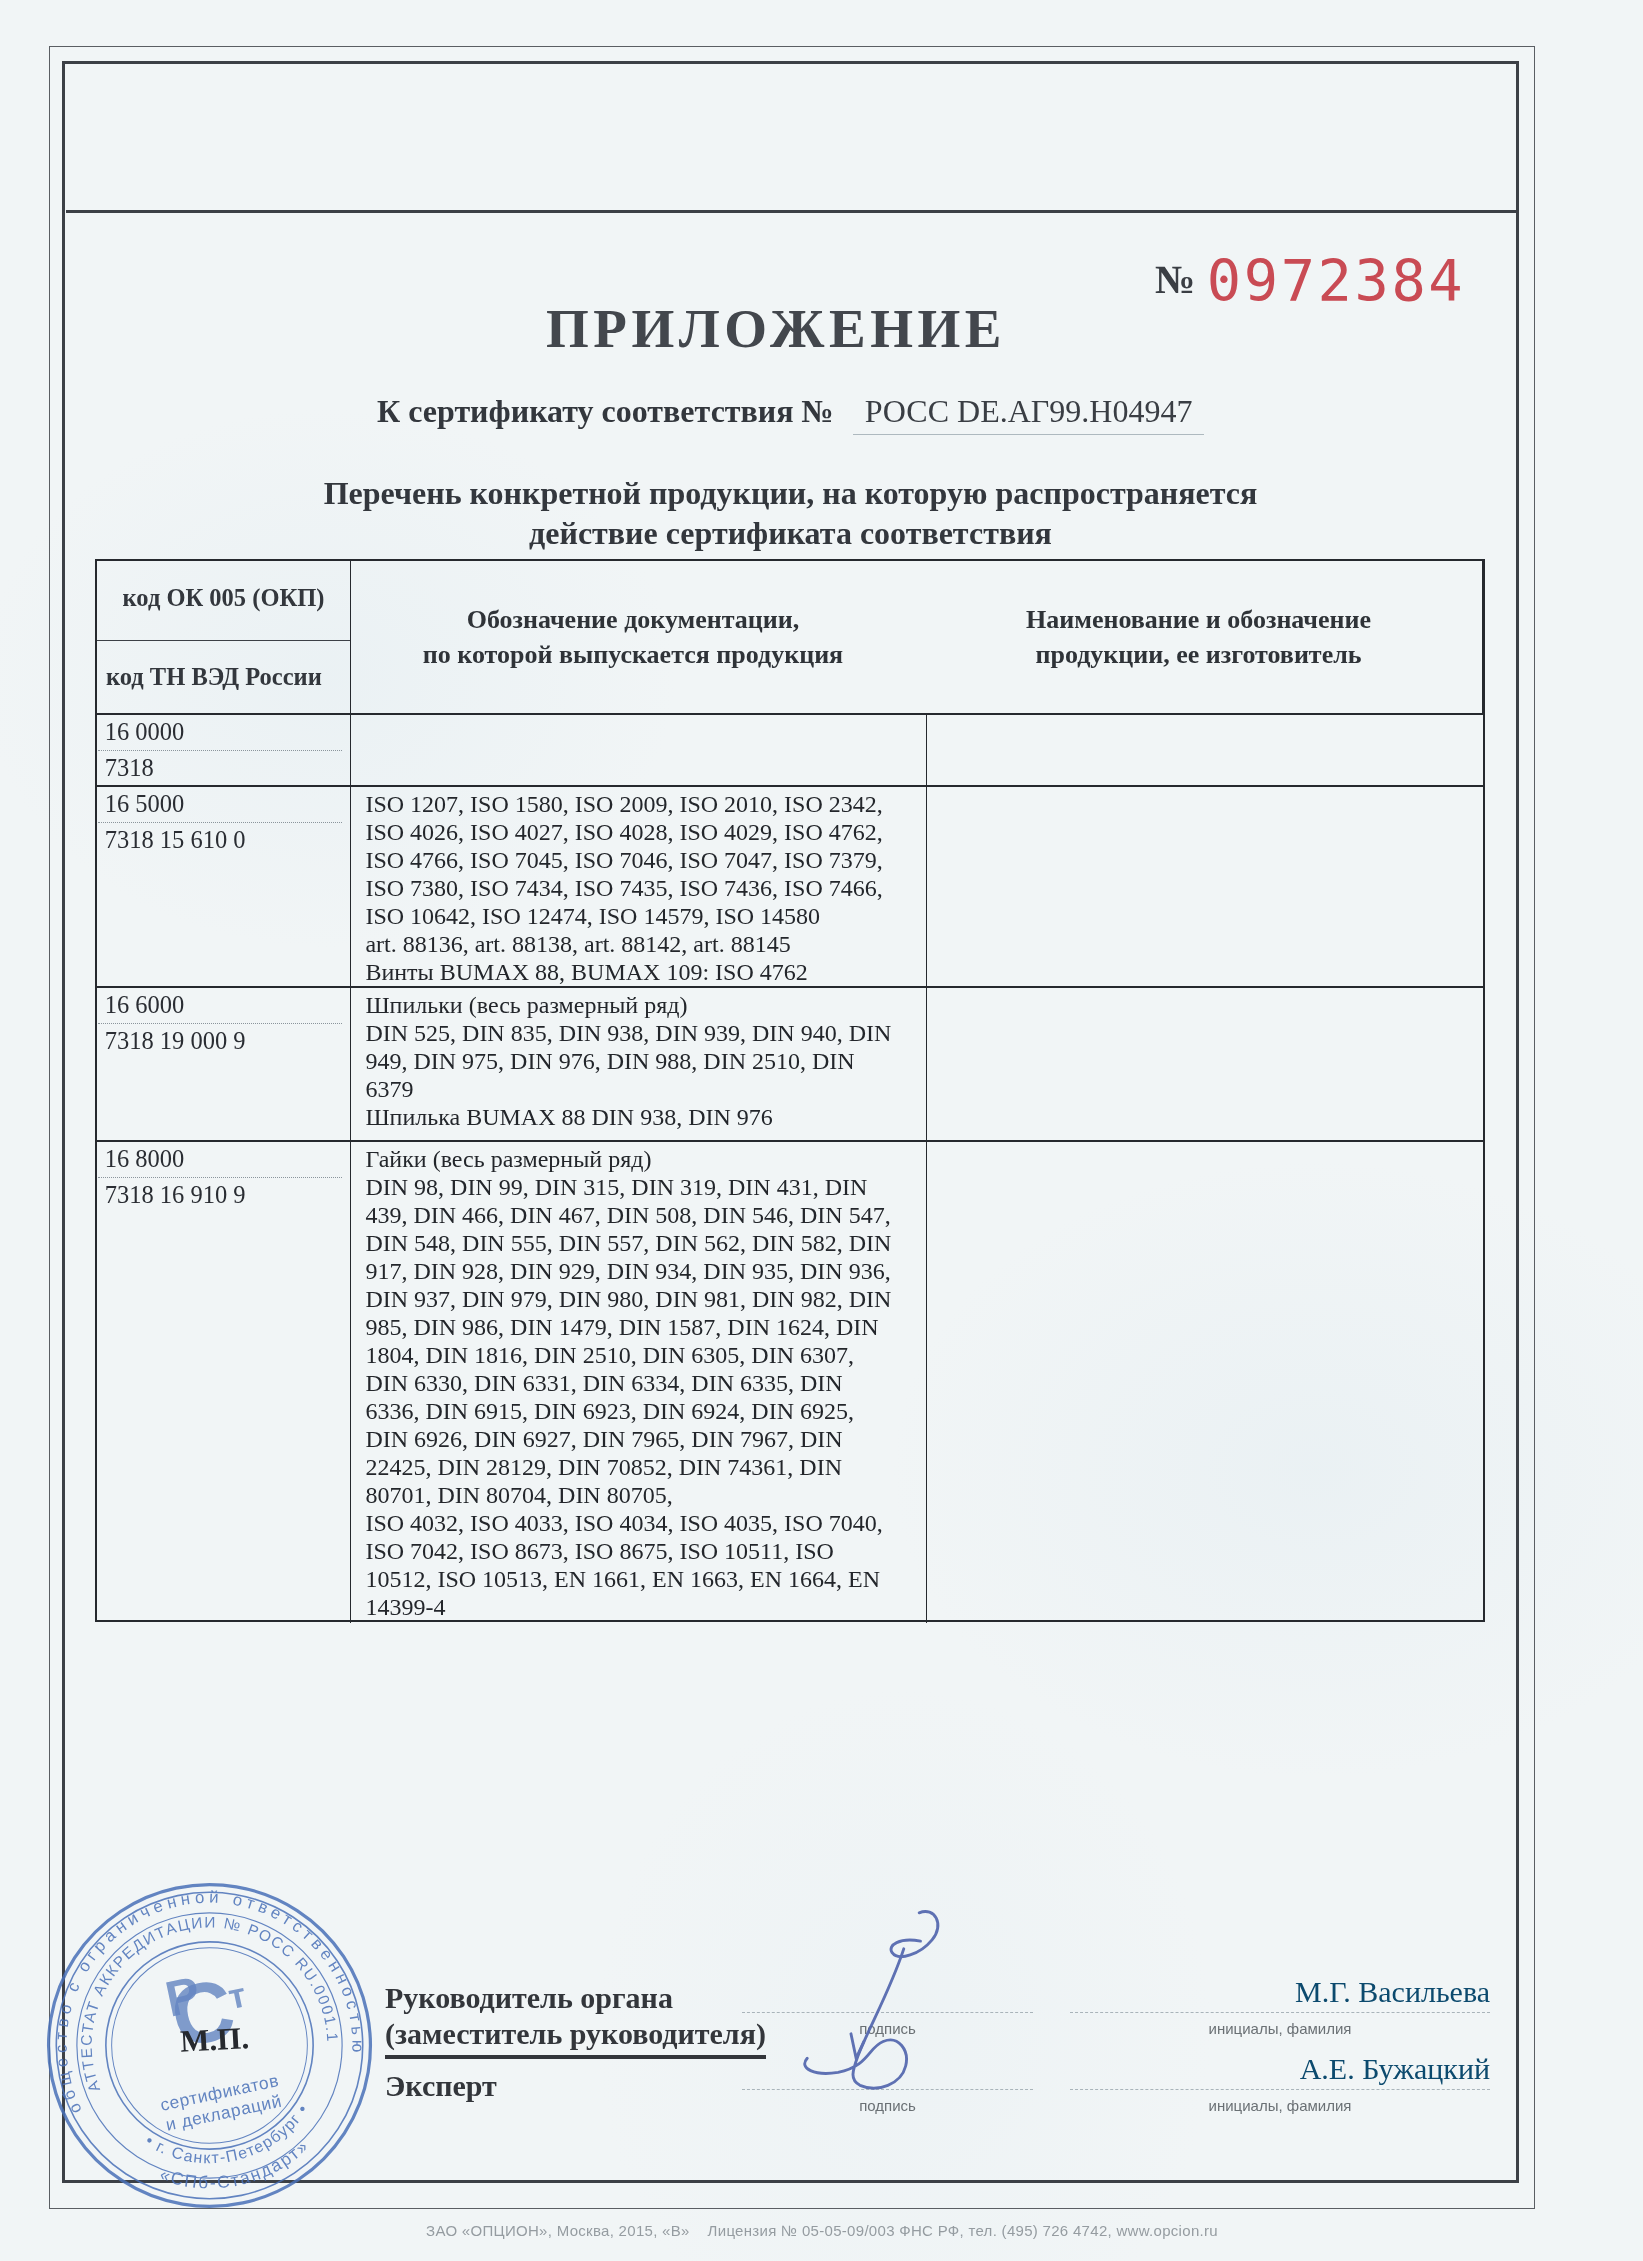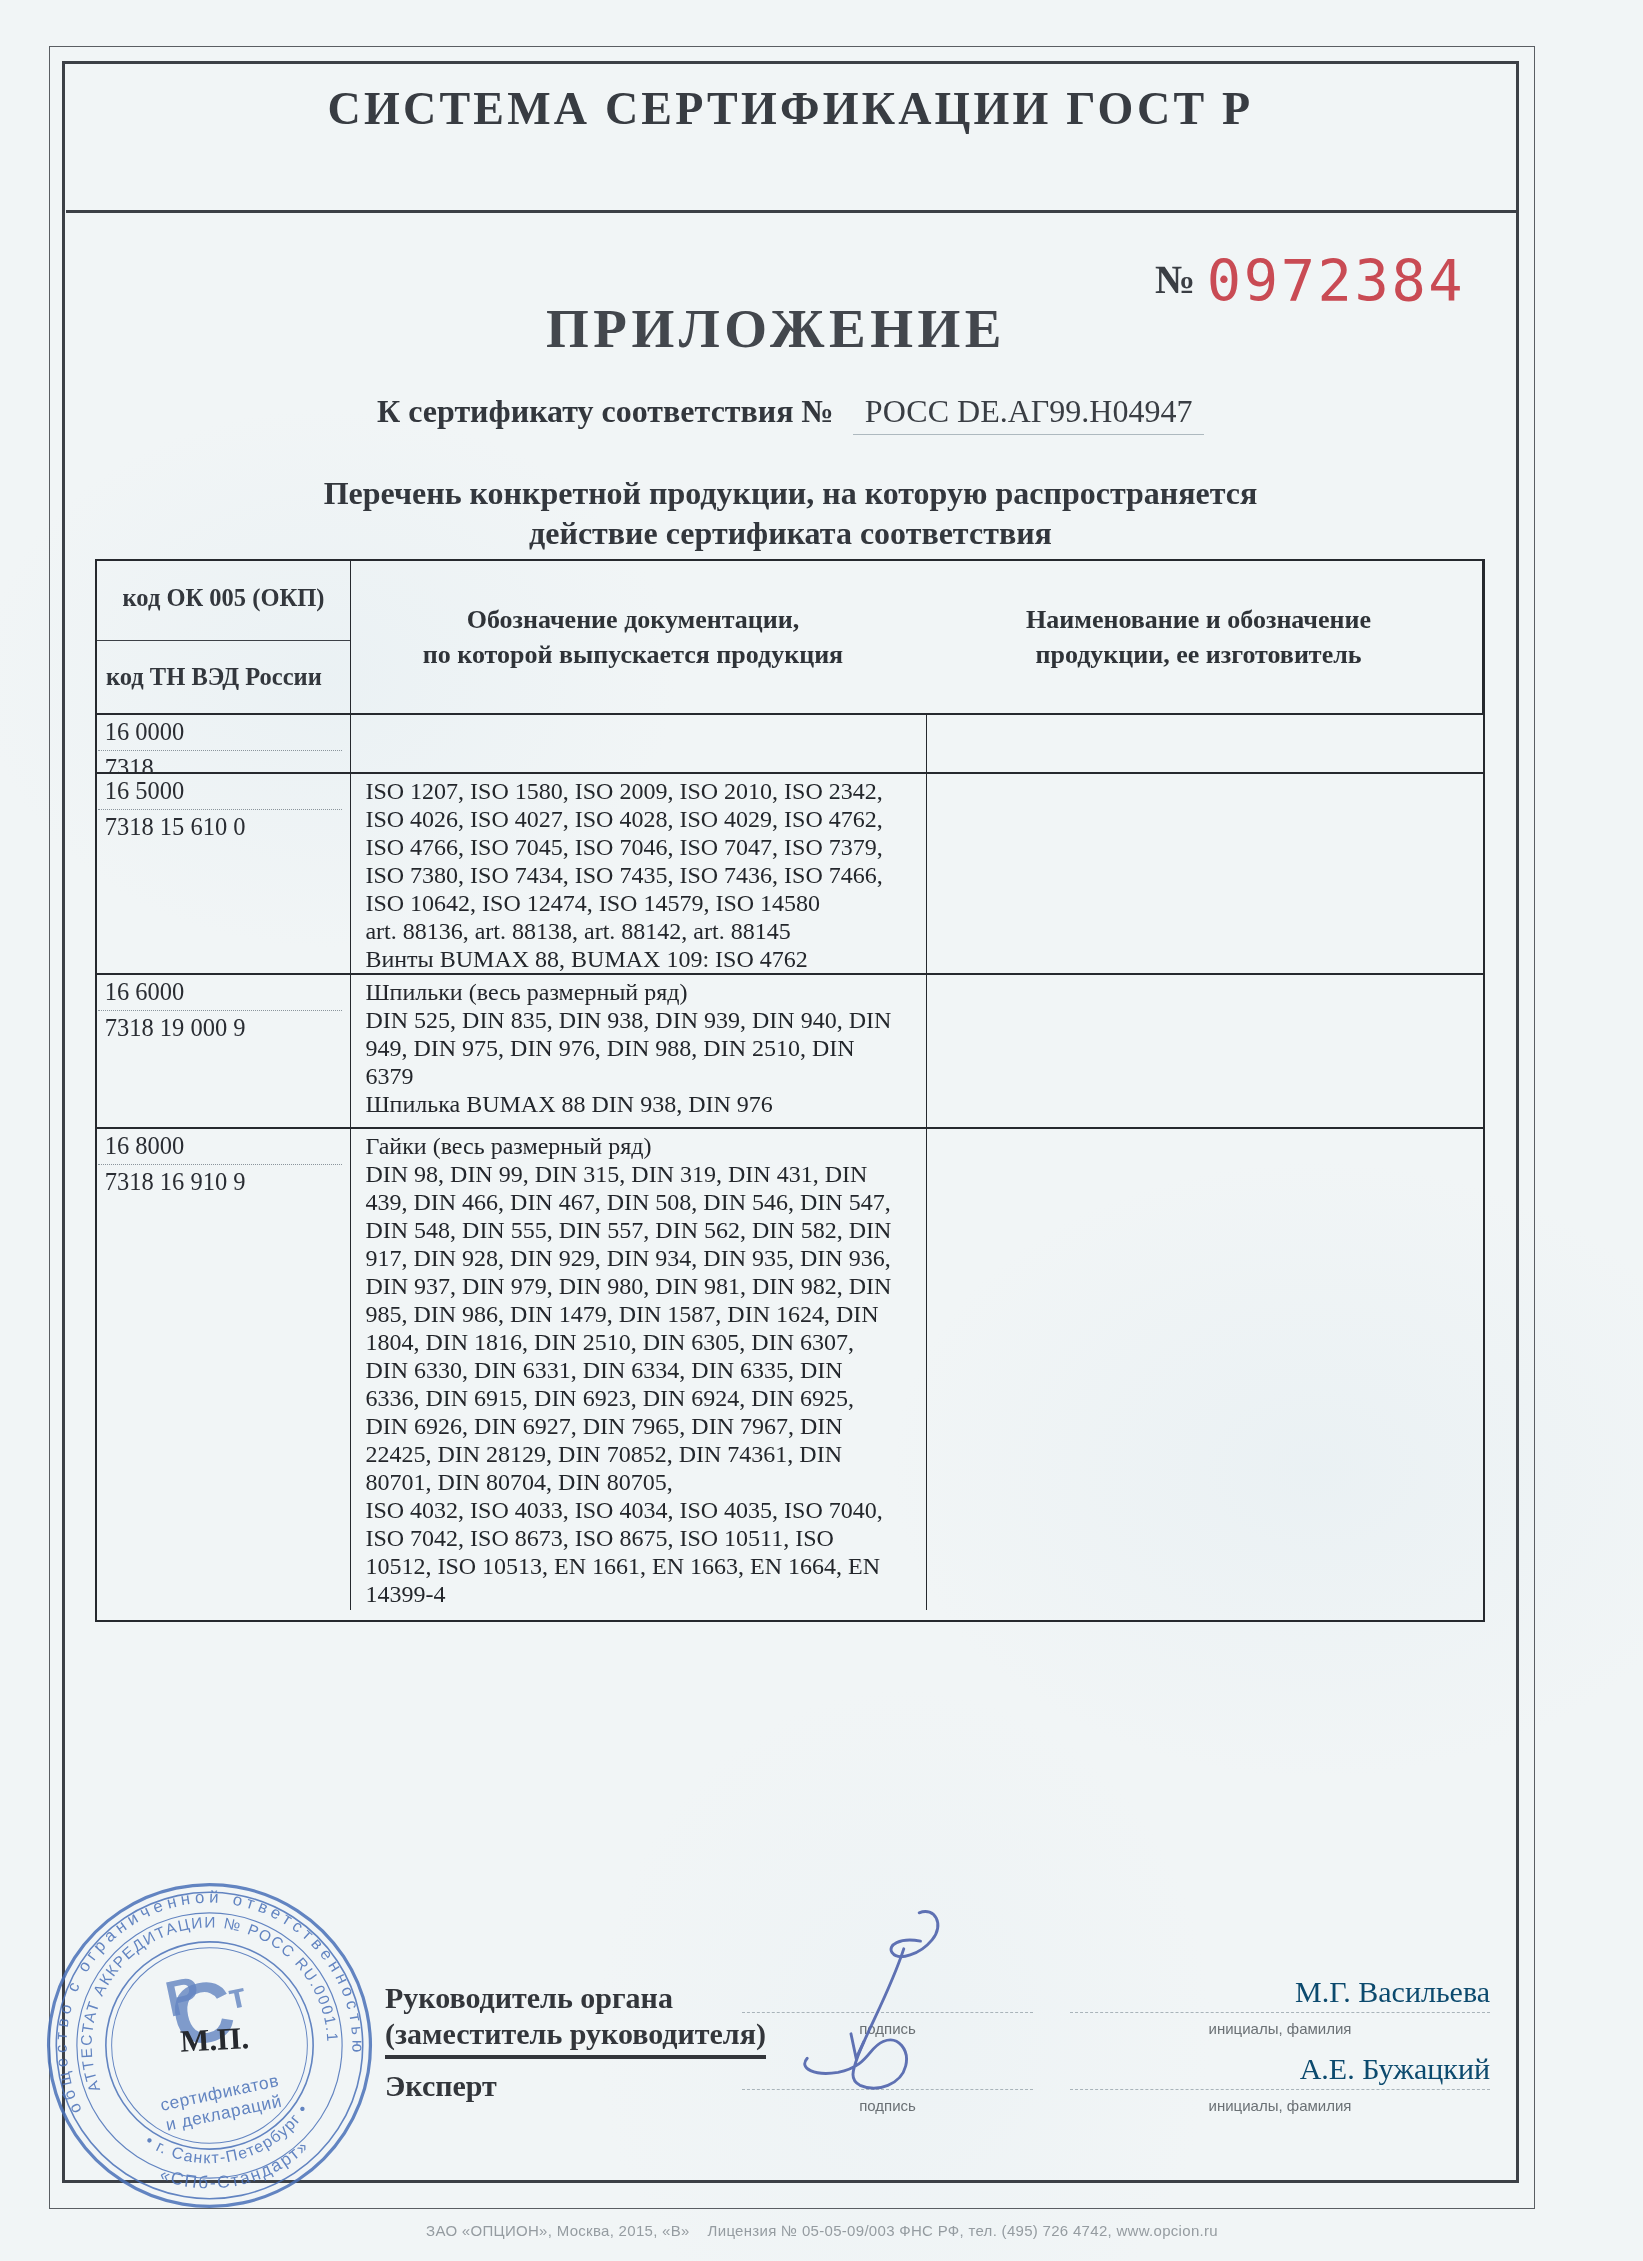--- a/index.html
+++ b/index.html
@@ -73,21 +73,21 @@
     position:absolute;left:95px;top:559px;width:1390px;height:1063px;
     border:2.6px solid #26292e;box-sizing:border-box;background:transparent;
   }
   .trow{position:relative;display:flex;box-sizing:border-box;border-bottom:2.6px solid #26292e;gap:8px;}
   .trow.last{border-bottom:none;}
   .tcell{position:relative;box-sizing:border-box;border-right:1.9px solid #26292e;overflow:hidden;}
   .tcell.c1{width:254px;}
   .tcell.c2{width:568px;}
   .tcell.c3{flex:1;border-right:none;}
   .thead-row{height:154px;}
-  .row-0{height:59px;}
+  .row-0{height:72px;}
   .row-1{height:201px;}
   .row-2{height:154px;}
   .row-3{height:481px;}
   .h-code-top{
     position:absolute;top:23px;left:0;width:100%;text-align:center;
     font-size:24.5px;font-weight:bold;color:#33373d;
   }
   .h-div{position:absolute;left:0;right:0;top:79px;height:0;border-top:1.9px solid #3c4046;}
   .h-code-bottom{
     position:absolute;top:102px;left:9px;
@@ -152,21 +152,20 @@
   .ink-svg{position:absolute;left:0;top:0;width:1644px;height:2261px;pointer-events:none;}
 </style>
 </head>
 <body>
 
 <div id="page">
 
   <div class="frame-outer"></div>
   <div class="frame-inner"></div>
 
-  <div class="hdr-line1">СИСТЕМА СЕРТИФИКАЦИИ ГОСТ Р</div>
   <div class="hdr-rule"></div>
 
   <div class="doc-number">
     <span class="nsign">№</span><span class="ndigits">0972384</span>
   </div>
 
   <div class="doc-title">ПРИЛОЖЕНИЕ</div>
 
   <div class="cert-line">
     <span class="lbl">К сертификату соответствия №</span><span class="val">РОСС DE.АГ99.Н04947</span>

